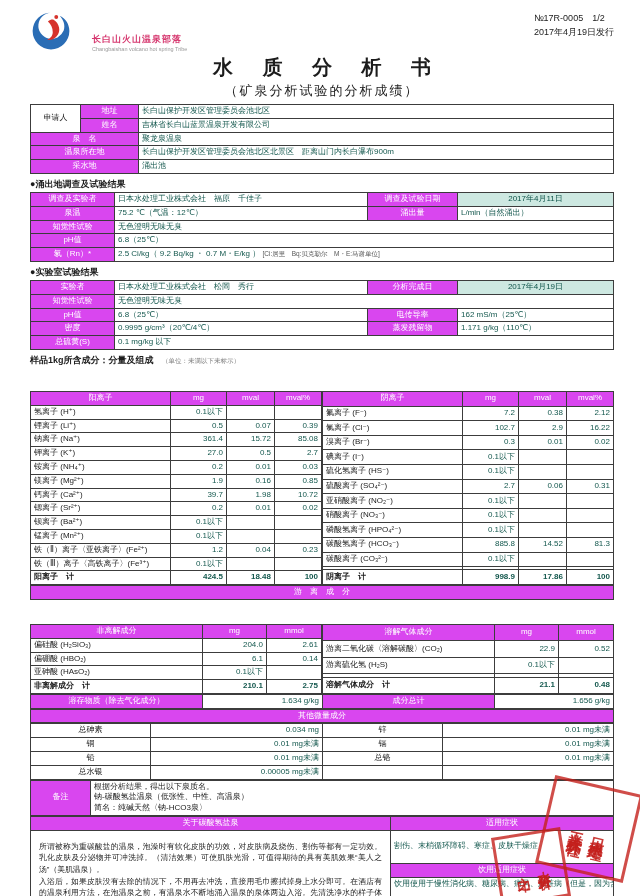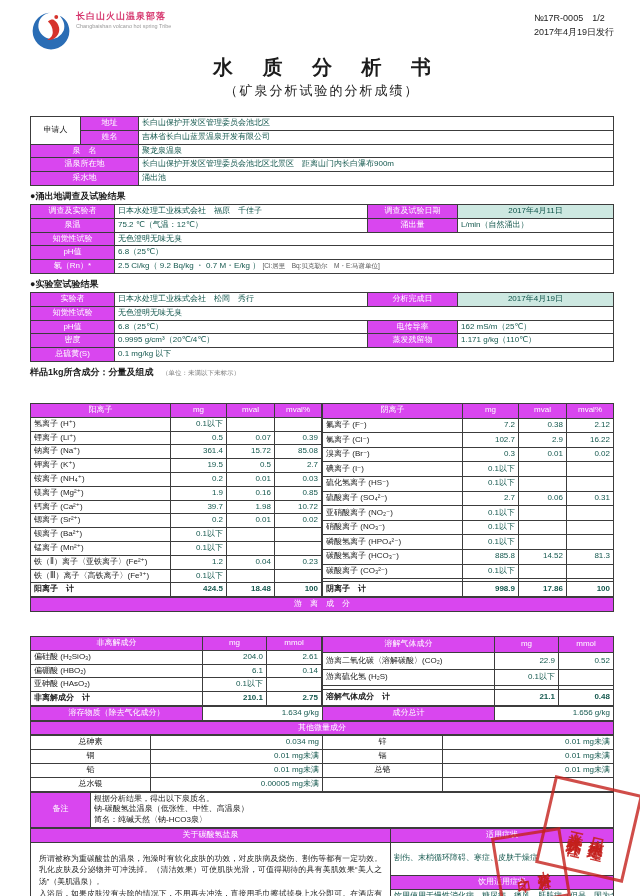--- a/index.html
+++ b/index.html
@@ -1,26 +1,26 @@
 <!DOCTYPE html>
 <html><head>
 <meta charset="utf-8">
 <style>
   html,body{margin:0;padding:0;background:#e8e8e4;}
   .page{position:relative;width:640px;height:896px;margin:0 auto;background:#ffffff;
     box-sizing:border-box;padding:10px 26px 6px 30px;overflow:hidden;
     font-family:"Liberation Sans","DejaVu Sans",sans-serif;color:#1c1c1c;}
   
   .top{display:flex;justify-content:space-between;align-items:flex-start;}
-  .brand{display:flex;gap:4px;}
+  .brand{display:flex;align-items:flex-end;gap:20px;}
   .brand-cn{font-size:9px;font-weight:bold;color:#d6386f;letter-spacing:1px;}
   .brand-en{font-size:5.5px;color:#9a9a9a;}
   .doc-meta{text-align:left;font-size:9px;line-height:1.55;padding-top:2px;color:#222;}
   
-  .title-block{text-align:center;margin:2px 0 16px;}
+  .title-block{text-align:center;margin:2px 0 4px;}
   .title-block h1{margin:0;font-size:20px;font-weight:bold;letter-spacing:12px;text-indent:12px;}
   .subtitle{font-size:13px;margin-top:1px;letter-spacing:2px;font-family:Liberation Mono, monospace;}
   
   table.t{border-collapse:collapse;width:100%;table-layout:fixed;margin:0;}
   table.t td{border:1px solid #3c3c3c;padding:1px 3px;font-size:8px;line-height:1.35;
     overflow:hidden;white-space:nowrap;vertical-align:middle;}
   td.lab{background:#d946ef;color:#ffffff;text-align:center;font-size:8px;}
   td.plain{background:#ffffff;text-align:center;border-radius:13px;}
   td.val{color:#14584e;}
   td.date{background:#cde8e1;color:#0d5248;text-align:center;}
@@ -216,21 +216,21 @@
             <td class="num">0.39</td>
           </tr>
           <tr>
             <td class="lbl">钠离子 (Na⁺)</td>
             <td class="num">361.4</td>
             <td class="num">15.72</td>
             <td class="num">85.08</td>
           </tr>
           <tr>
             <td class="lbl">钾离子 (K⁺)</td>
-            <td class="num">19.5</td>
+            <td class="num">27.0</td>
             <td class="num">0.5</td>
             <td class="num">2.7</td>
           </tr>
           <tr>
             <td class="lbl">铵离子 (NH₄⁺)</td>
             <td class="num">0.2</td>
             <td class="num">0.01</td>
             <td class="num">0.03</td>
           </tr>
           <tr>

